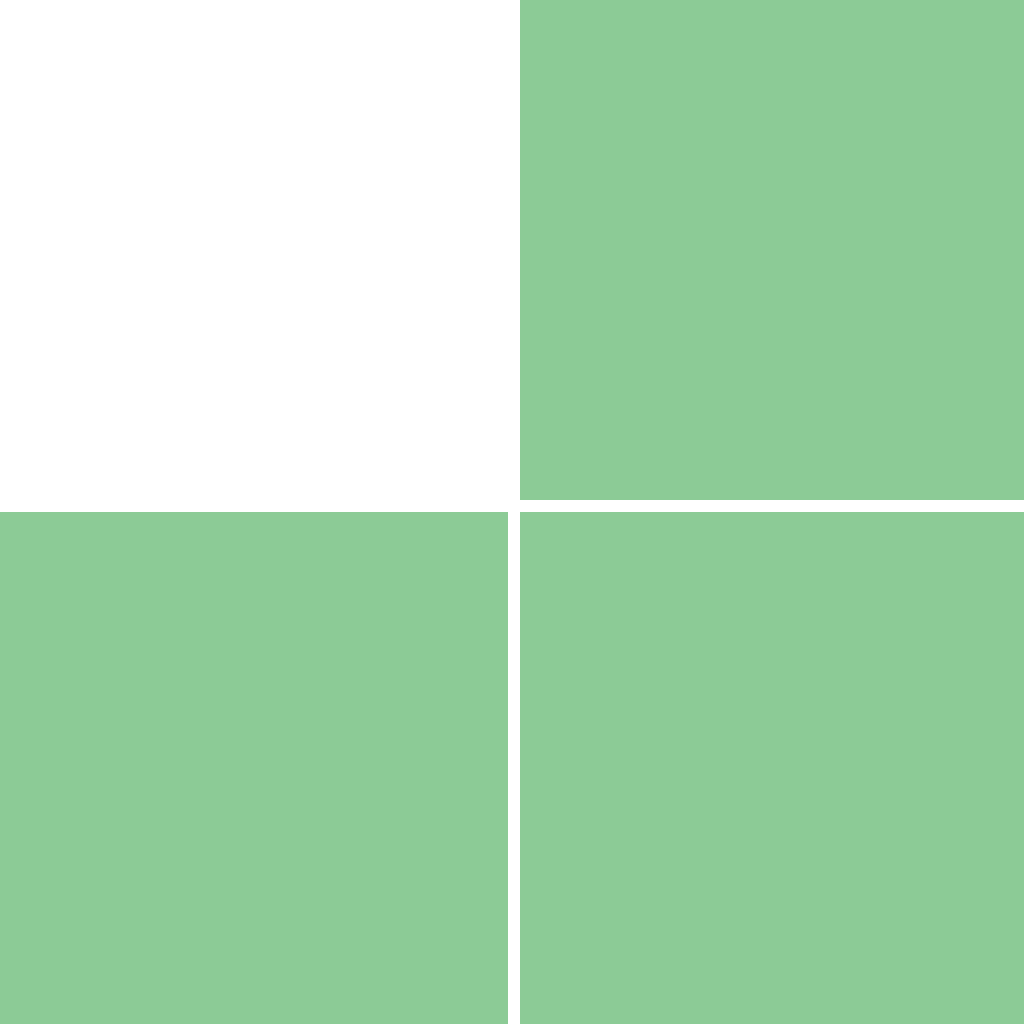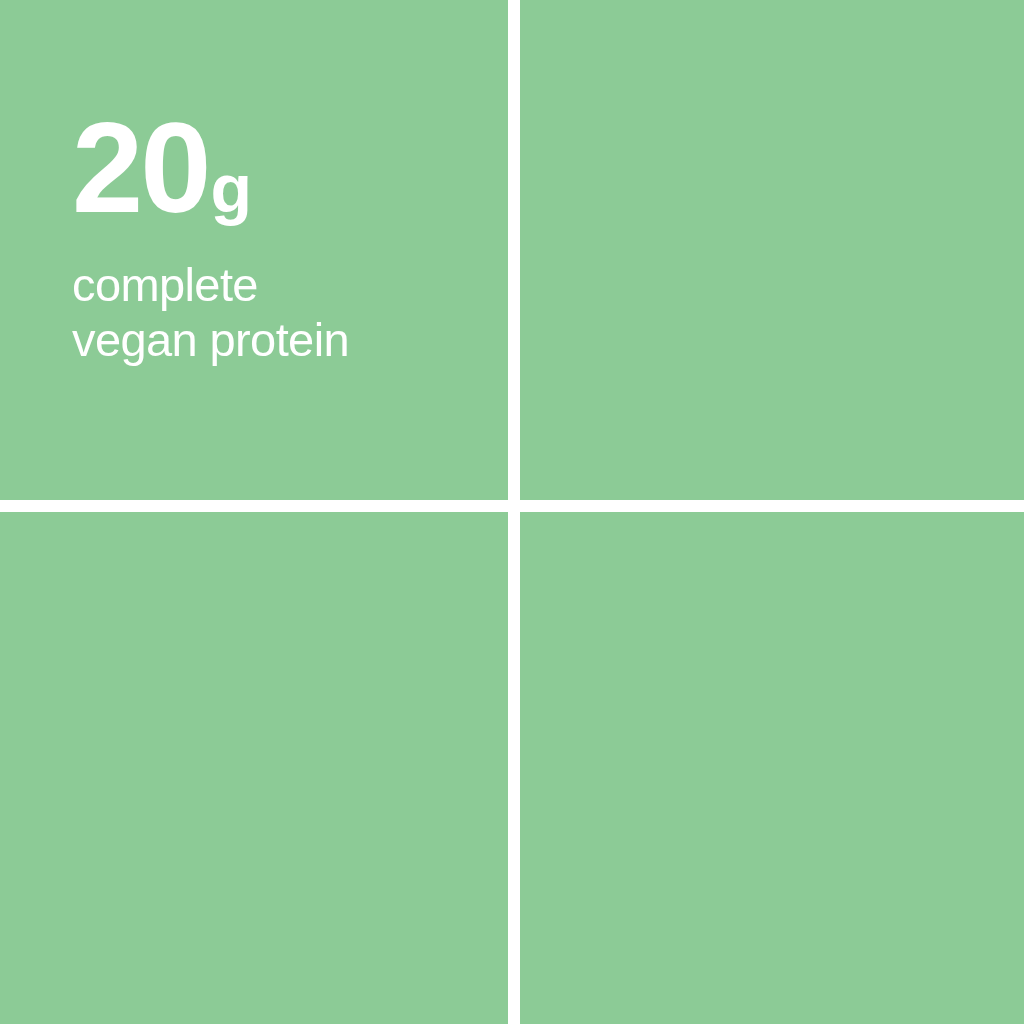--- a/index.html
+++ b/index.html
@@ -60,29 +60,20 @@
     letter-spacing: -0.6px;
   }
 
   .copy-tl { left: 72px; top: 258px; width: 420px; }
 </style>
 </head>
 <body>
 
 <div id="infographic" style="background: rgb(255, 255, 255);">
 
-  <div class="panel tl" style="background: rgb(140, 203, 150);">
-    <div class="stat-number">
-      <span>20</span><span class="stat-unit">g</span>
-    </div>
-    <div class="body-copy copy-tl">
-      <span>complete</span><br>
-      <span>vegan protein</span>
-    </div>
-  </div>
 
   <div class="panel tr" style="background: rgb(140, 203, 150);">
     
     
   </div>
 
   <div class="panel bl" style="background: rgb(140, 203, 150);">
     
     
   </div>

